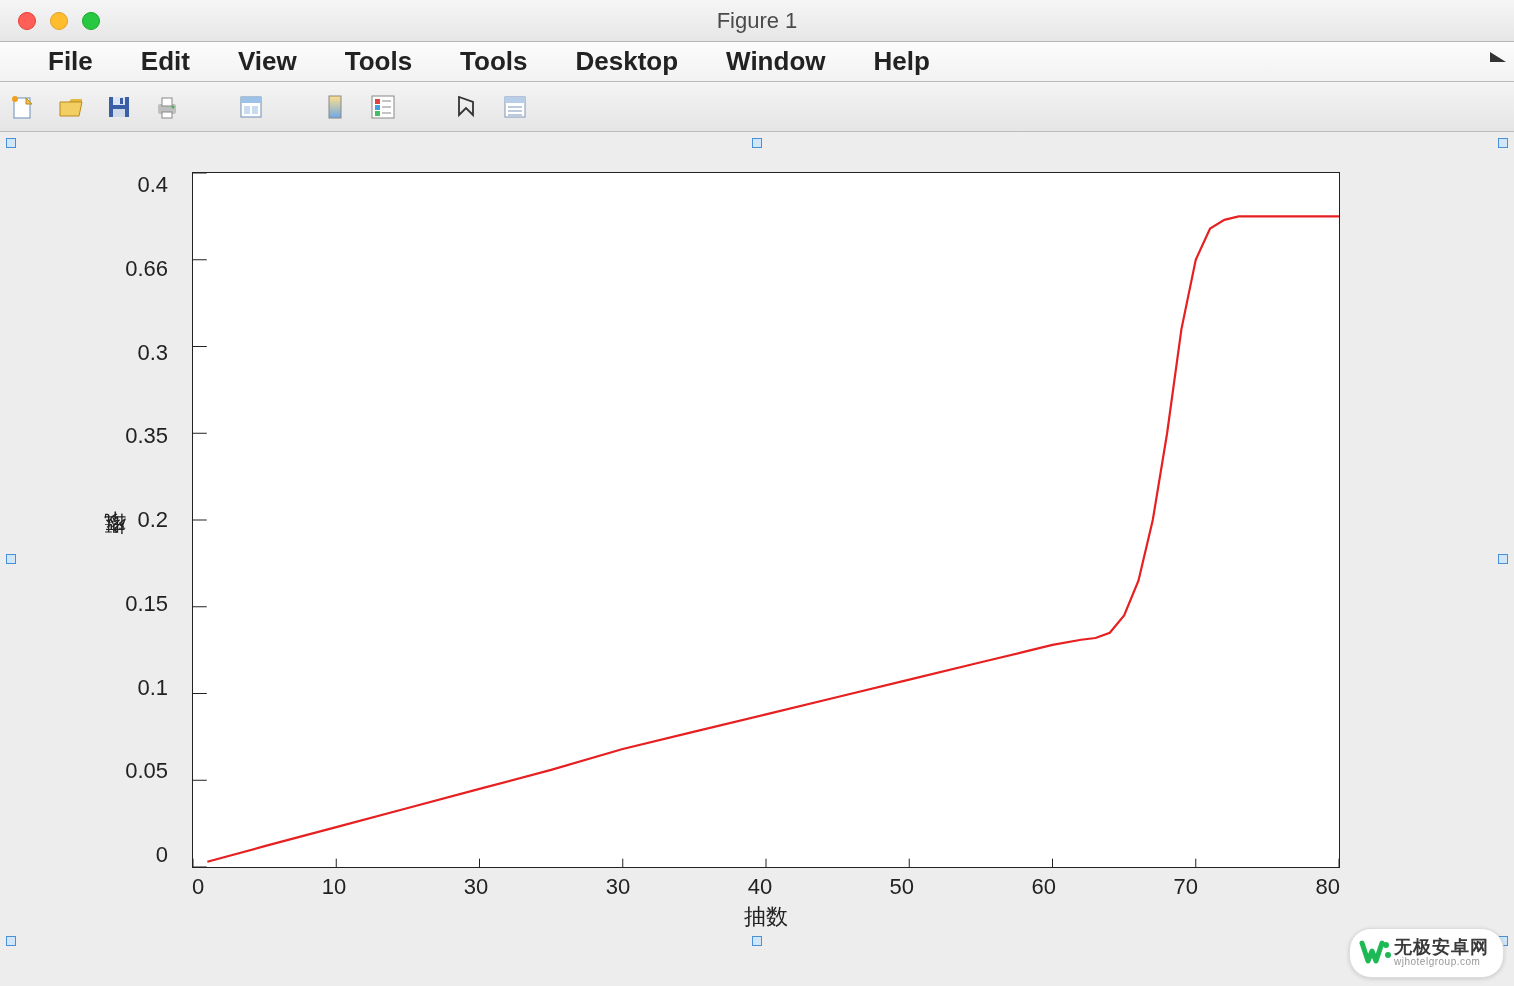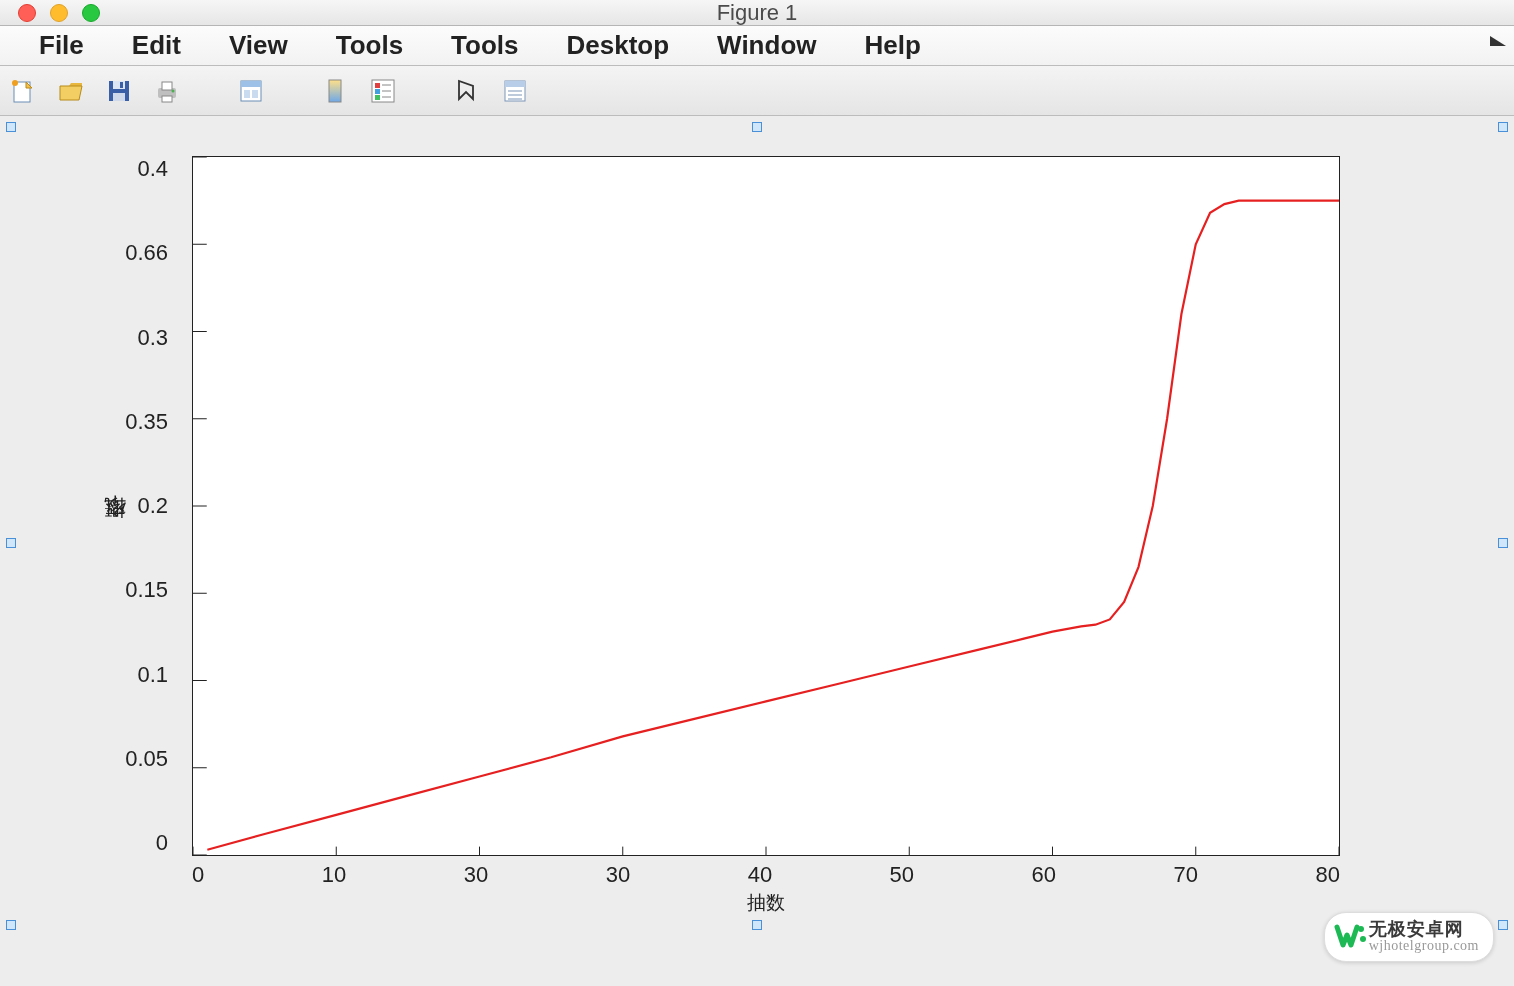--- a/index.html
+++ b/index.html
@@ -6,21 +6,21 @@
   body {
     width: 1514px;
     height: 986px;
     font-family: "Helvetica Neue", Arial, "Microsoft YaHei", sans-serif;
     background: #ededed;
     overflow: hidden;
     position: relative;
   }
   
   .titlebar {
-    height: 26px;
+    height: 42px;
     background: linear-gradient(#f6f6f6,#e6e6e6);
     border-bottom: 1px solid #b5b5b5;
     display: flex;
     align-items: center;
     position: relative;
   }
   .traffic-lights {
     display: flex;
     gap: 14px;
     padding-left: 18px;
@@ -32,21 +32,21 @@
   .win-title {
     position:absolute; left:0; right:0; text-align:center;
     font-size: 22px; color:#4a4a4a;
   }
   
   .menubar {
     height: 40px;
     background: linear-gradient(#fcfcfc,#f2f2f2);
     border-bottom: 1px solid #bcbcbc;
     display:flex; align-items:center;
-    padding: 0 15px;
+    padding: 0 24px;
     font-size: 26px; font-weight: 600; color:#222;
     position: relative;
   }
   .menu-item { padding: 0 24px; cursor:default; }
   .menu-dock {
     position:absolute; right:6px; top:8px;
     width:22px; height:22px;
     display:flex; align-items:flex-start; justify-content:flex-end;
   }
   .menu-dock svg { width:20px; height:20px; }
@@ -104,37 +104,36 @@
   }
   .plot svg { position:absolute; left:0; top:0; width:100%; height:100%; }
   .tick-marks line { stroke:#222; stroke-width:1; }
   .line-path { fill:none; stroke:#e62020; stroke-width:2.2; }
   .xticks-row { display:flex; margin-left:60px; }
   .xticks {
     flex:1; display:flex; justify-content:space-between;
     font-size:22px; color:#222; padding-top:6px;
   }
   .xlabel {
-    text-align:center; font-size:19px; color:#222;
+    text-align:center; font-size:22px; color:#222;
     margin-top: 2px; margin-left:60px;
   }
   
   .watermark {
-    position:absolute; right:20px; bottom:8px;
+    position:absolute; right:10px; bottom:8px;
     display:flex; align-items:center; 
     background:#fff; border:1px solid #ddd; border-radius:22px;
     padding:6px 14px 6px 8px;
     box-shadow: 0 1px 4px rgba(0,0,0,.15);
-    font-family: Liberation Serif, serif;
   }
   .wm-logo { width:36px; height:36px; display:flex; align-items:center; justify-content:center; }
   .wm-logo svg { width:36px; height:36px; }
   .wm-text { display:flex; flex-direction:column; line-height:1.05; }
   .wm-l1 { font-size:18px; font-weight:600; color:#3a3a3a; letter-spacing:1px;}
-  .wm-l2 { font-size:14px; color:#999; letter-spacing:.5px;}
+  .wm-l2 { font-size:10px; color:#999; letter-spacing:.5px;}
 </style>
 </head>
 <body>
 
 <div class="titlebar">
   <div class="traffic-lights">
     <div class="tl tl-red"></div>
     <div class="tl tl-yellow"></div>
     <div class="tl tl-green"></div>
   </div>

